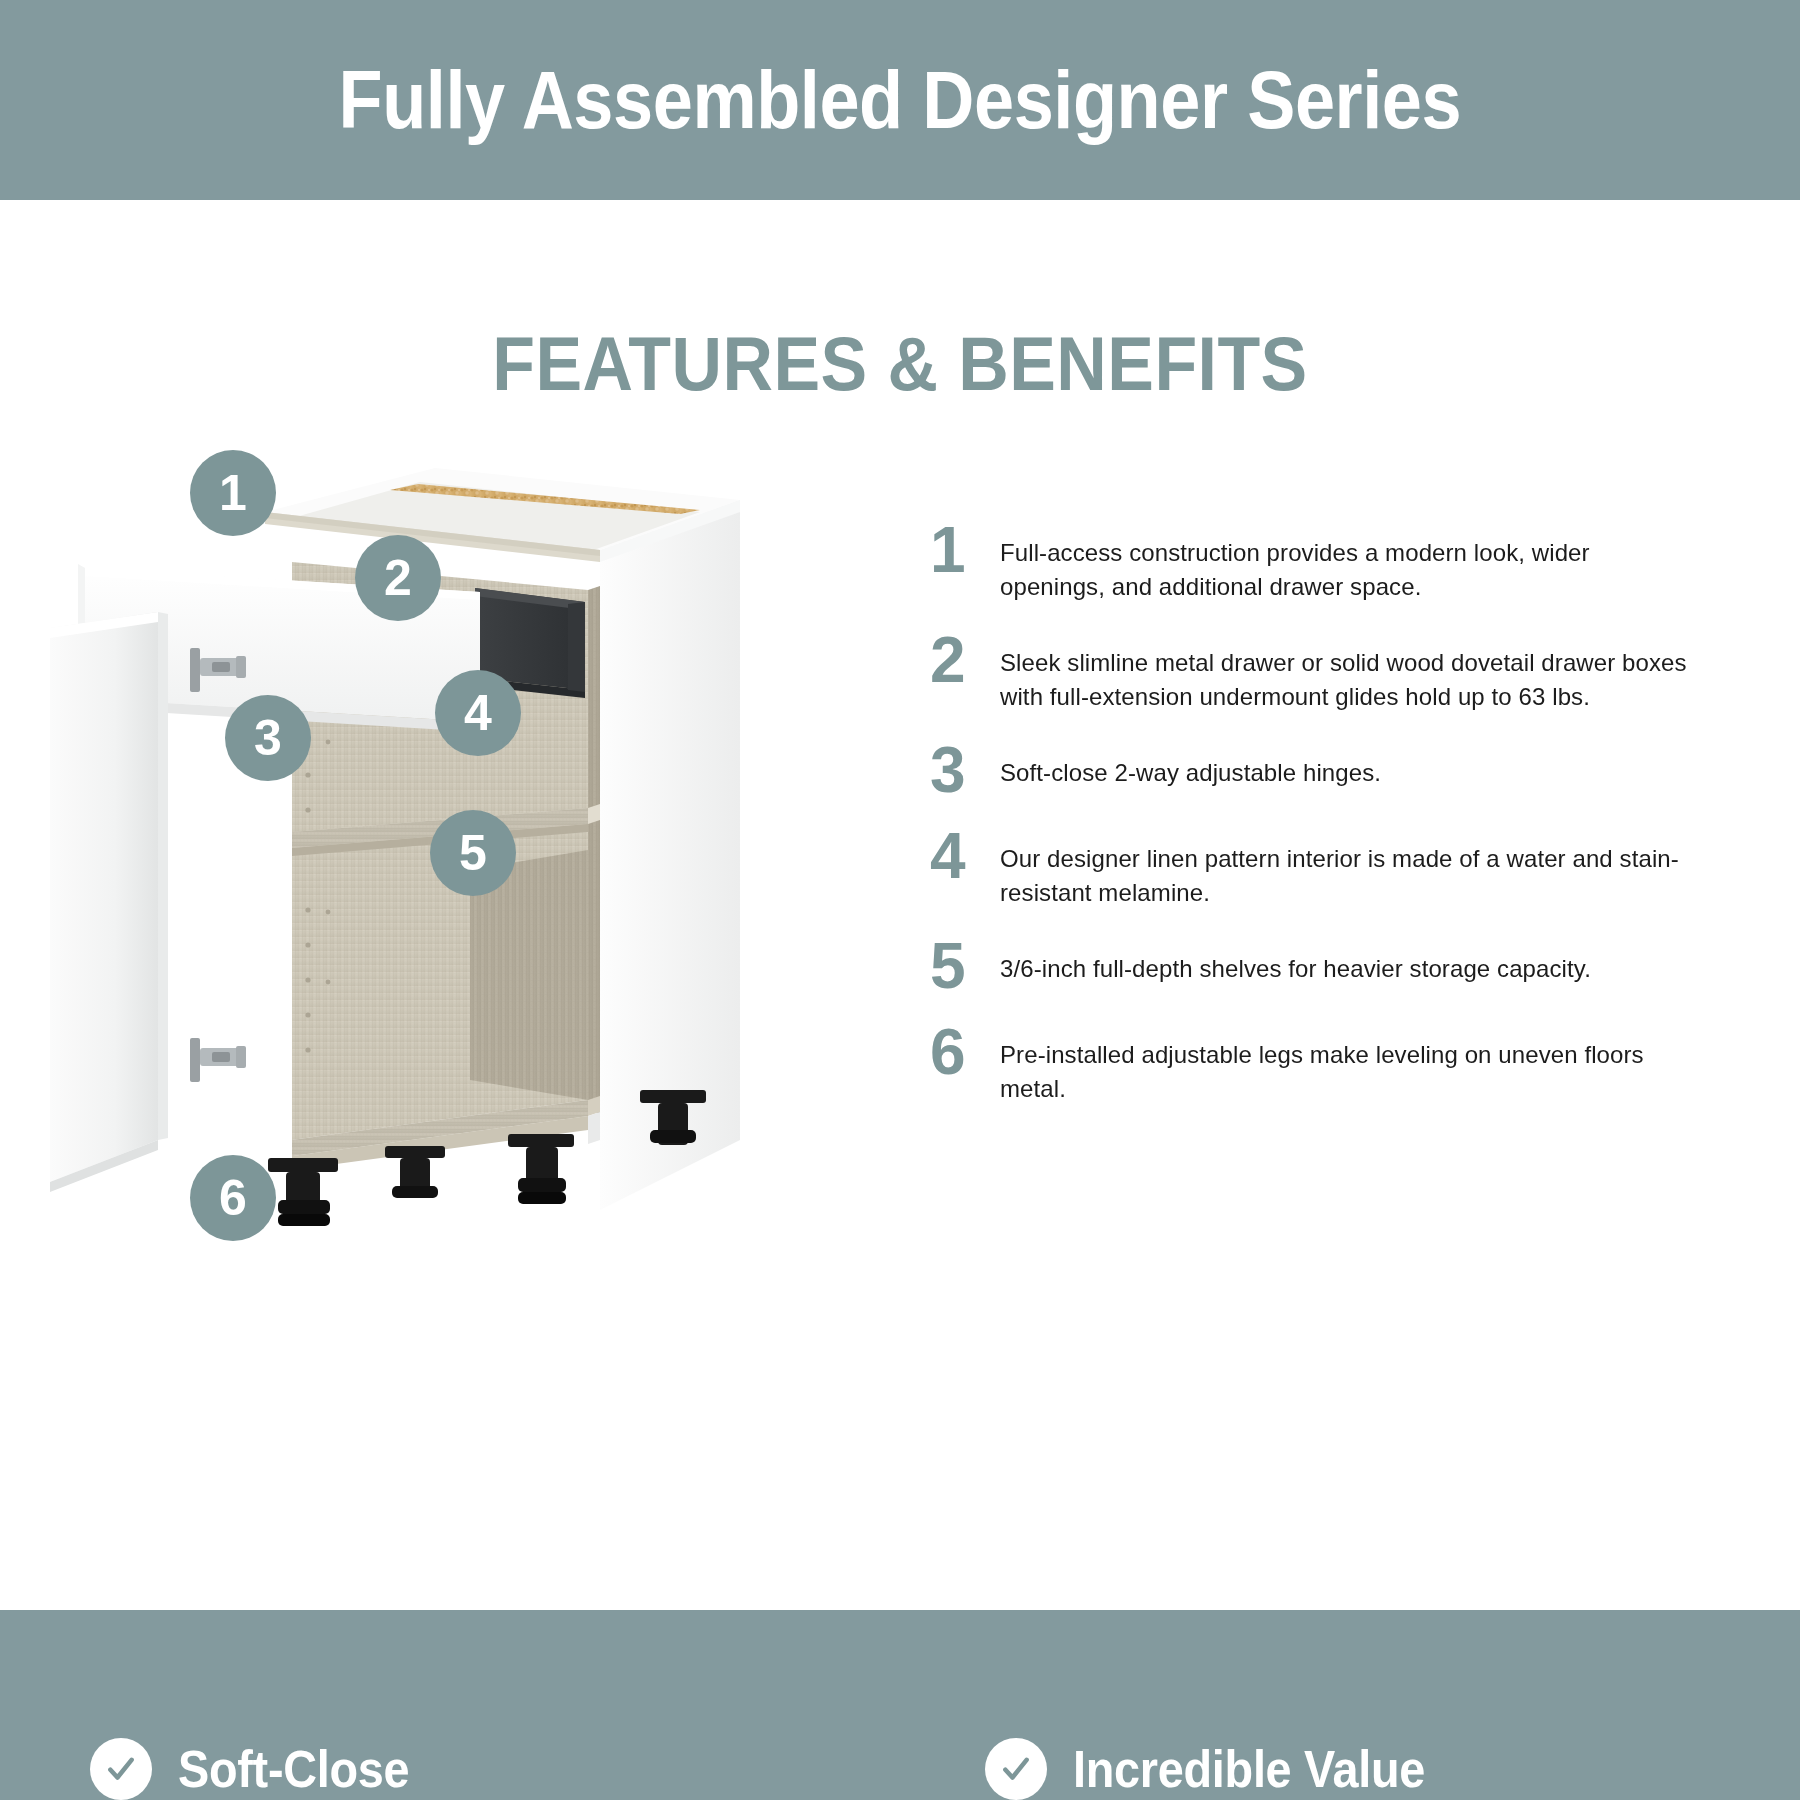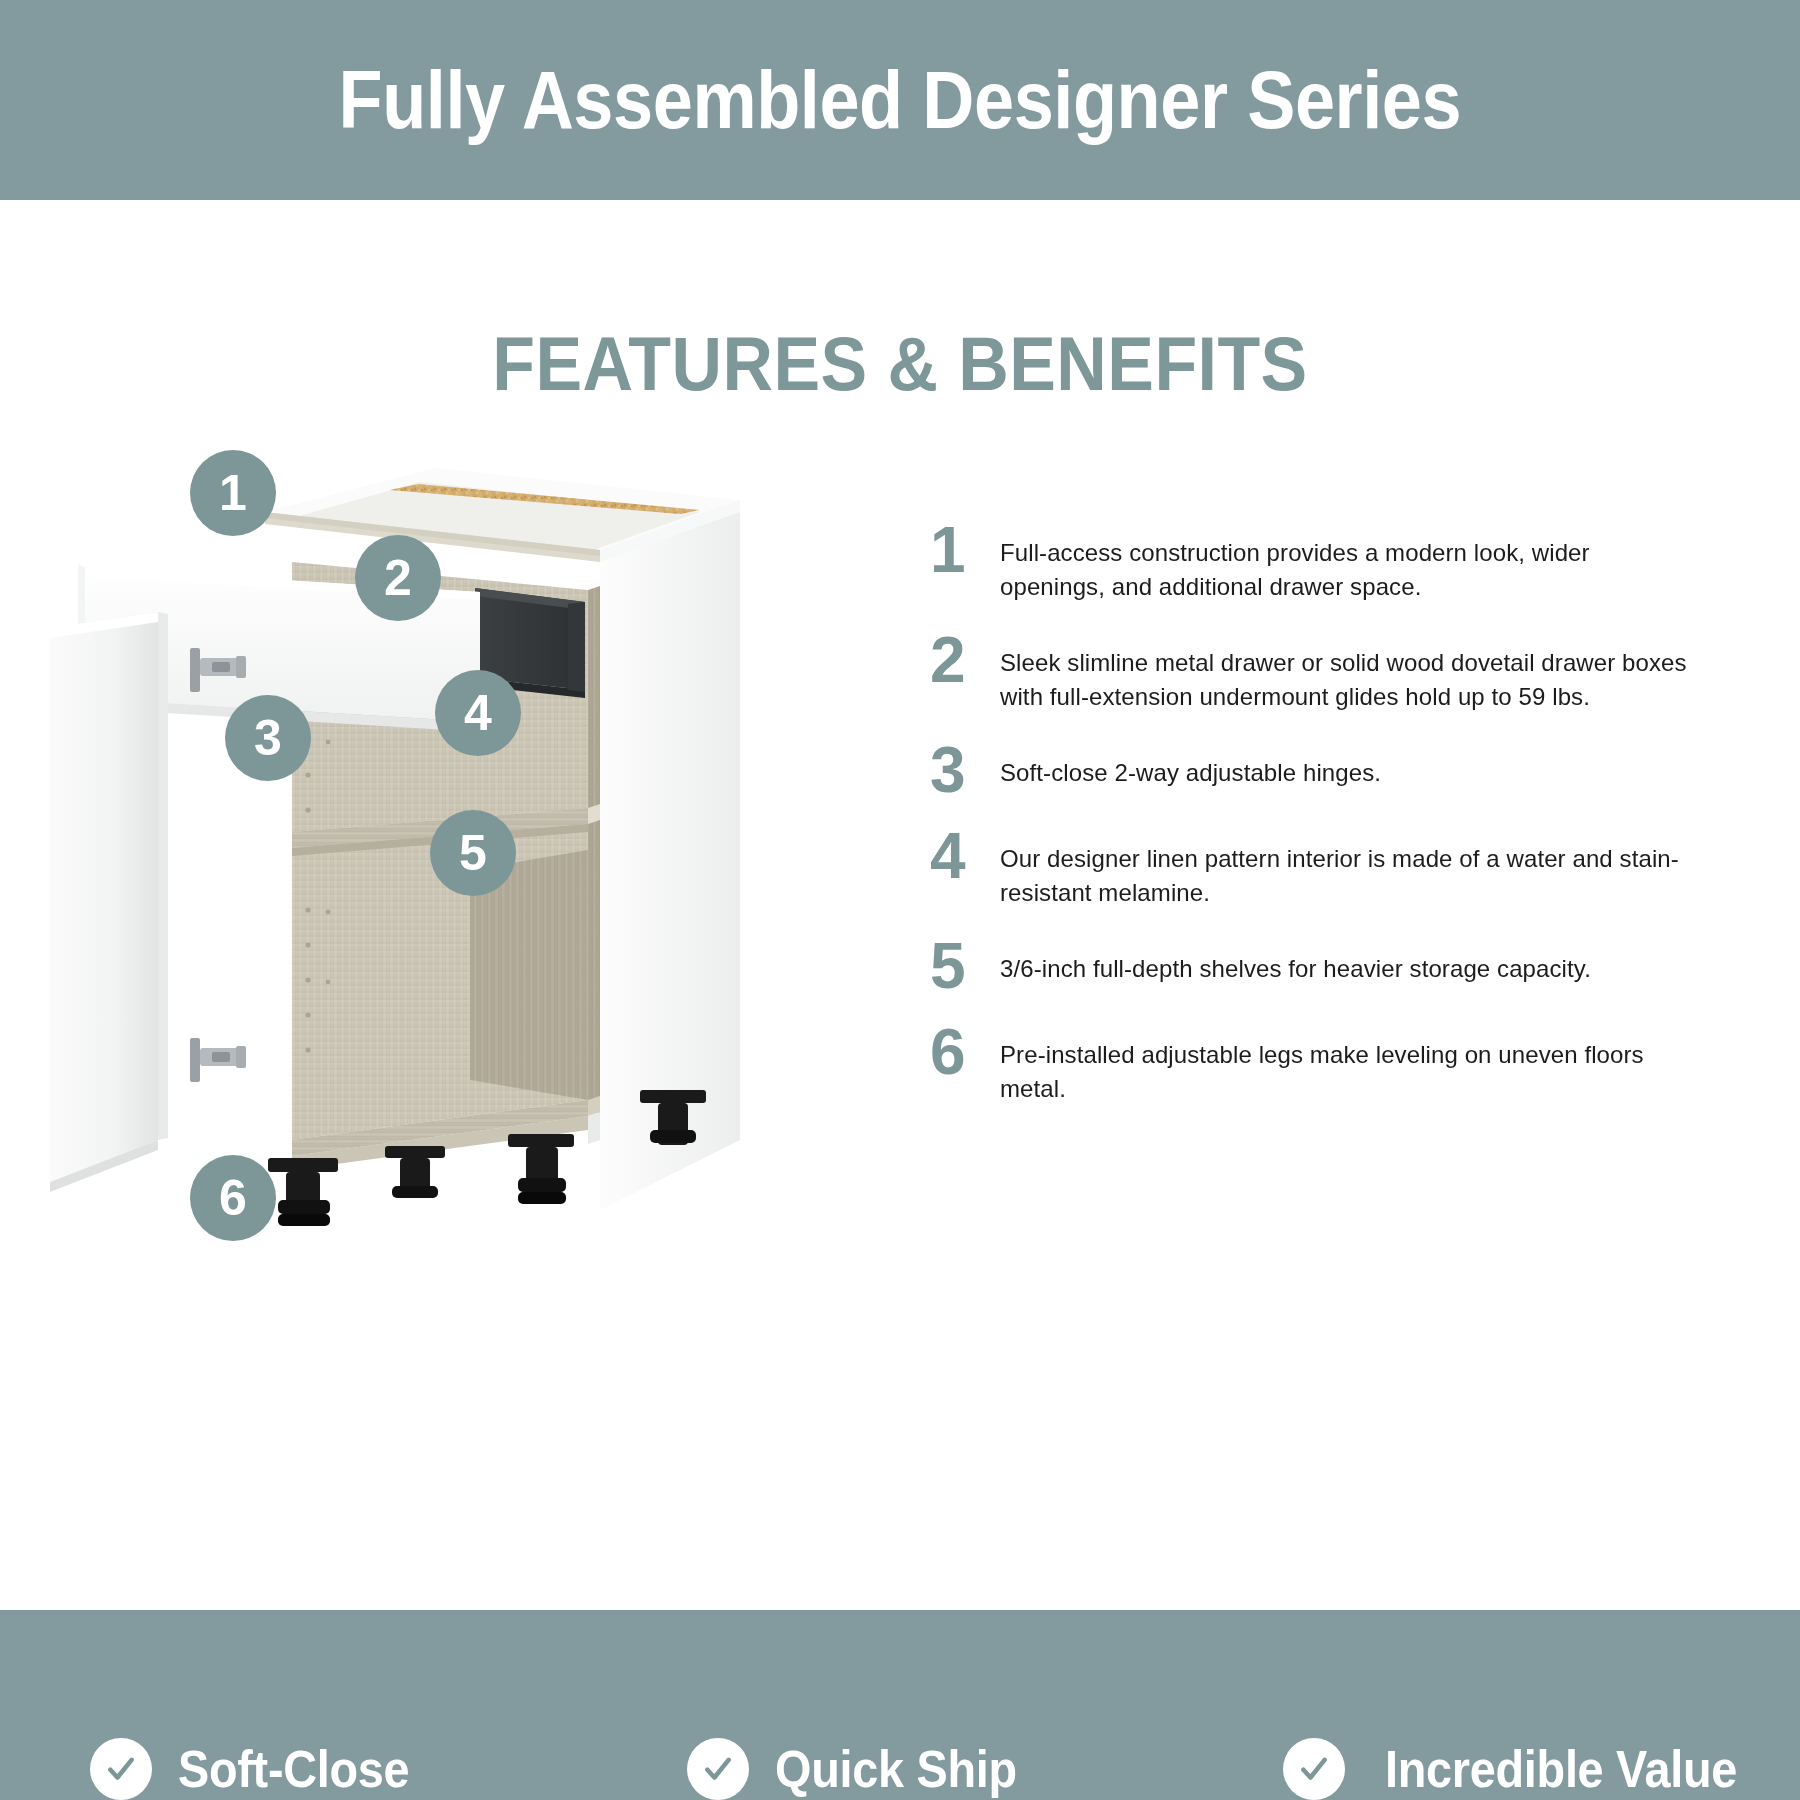--- a/index.html
+++ b/index.html
@@ -343,21 +343,21 @@
     <div class="callout c6">6</div>
   </div>
 
   <div class="features">
     <div class="feature-row">
       <div class="feature-num">1</div>
       <div class="feature-text">Full-access construction provides a modern look, wider openings, and additional drawer space.</div>
     </div>
     <div class="feature-row">
       <div class="feature-num">2</div>
-      <div class="feature-text">Sleek slimline metal drawer or solid wood dovetail drawer boxes with full-extension undermount glides hold up to 59 lbs.</div>
+      <div class="feature-text">Sleek slimline metal drawer or solid wood dovetail drawer boxes with full-extension undermount glides hold up to 63 lbs.</div>
     </div>
     <div class="feature-row">
       <div class="feature-num">3</div>
       <div class="feature-text">Soft-close 2-way adjustable hinges.</div>
     </div>
     <div class="feature-row">
       <div class="feature-num">4</div>
       <div class="feature-text">Our designer linen pattern interior is made of a water and stain-resistant melamine.</div>
     </div>
     <div class="feature-row">
@@ -378,25 +378,17 @@
         </svg>
       </span>
       <span class="footer-label">Soft-Close</span>
     </div>
     <div class="footer-item">
       <span class="check-badge">
         <svg viewBox="0 0 24 24" xmlns="http://www.w3.org/2000/svg">
           <path d="M4.5 12.5 L9.5 18 L19.5 5.5" fill="none" stroke="#7d9698" stroke-width="3.2" stroke-linecap="round" stroke-linejoin="round"></path>
         </svg>
       </span>
-      <span class="footer-label">Quick Ship</span>
-    </div>
-    <div class="footer-item">
-      <span class="check-badge">
-        <svg viewBox="0 0 24 24" xmlns="http://www.w3.org/2000/svg">
-          <path d="M4.5 12.5 L9.5 18 L19.5 5.5" fill="none" stroke="#7d9698" stroke-width="3.2" stroke-linecap="round" stroke-linejoin="round"></path>
-        </svg>
-      </span>
       <span class="footer-label">Incredible Value</span>
     </div>
   </div>
 
 </div>
 
 </body></html>

